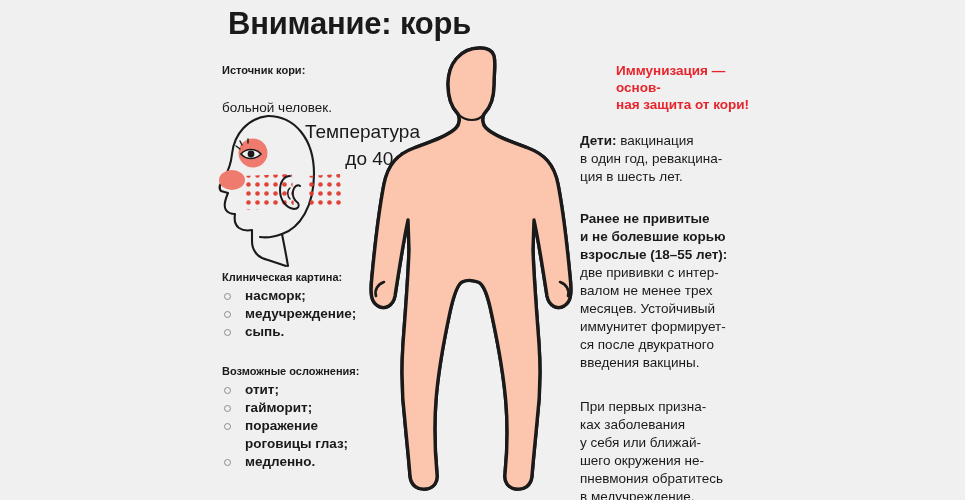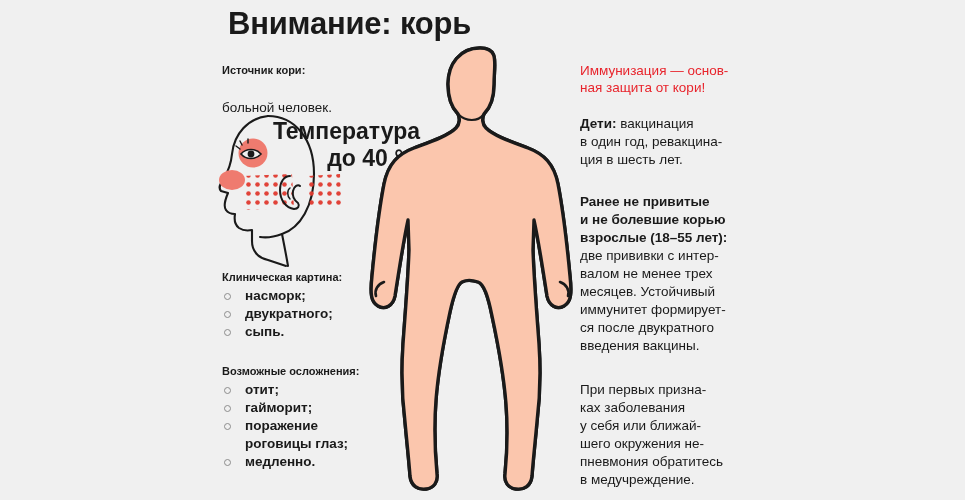--- a/index.html
+++ b/index.html
@@ -82,22 +82,22 @@
   }
   .gap-md { height: 22px; }
 
   
   #temp-wrap {
     position: absolute;
     left: 255px;
     top: 118px;
     width: 165px;
     text-align: right;
-    font-size: 23px;
-    font-weight: bold;
+    font-size: 19px;
+    font-weight: normal;
     line-height: 27px;
     color: #1a1a1a;
   }
 
   
   #head-illustration {
     position: absolute;
     left: 208px;
     top: 108px;
   }
@@ -111,23 +111,24 @@
 
   
   #right-col {
     position: absolute;
     left: 580px;
     top: 62px;
     width: 180px;
   }
   .r-red {
     font-size: 13.5px;
-    font-weight: normal;
+    font-weight: bold;
     line-height: 17px;
     color: #e8242c;
+    margin-left: 36px;
   }
   .r-head {
     font-size: 13.5px;
     font-weight: bold;
     line-height: 18px;
     color: #1a1a1a;
   }
   .r-text {
     font-size: 13.5px;
     line-height: 18px;
@@ -317,21 +318,21 @@
 
     <div>
       <div class="blk-head">Клиническая картина:</div>
       <ul class="bullets">
         <li>
           <span class="dot-marker"></span>
           <span>насморк;</span>
         </li>
         <li>
           <span class="dot-marker"></span>
-          <span>двукратного;</span>
+          <span>медучреждение;</span>
         </li>
         <li>
           <span class="dot-marker"></span>
           <span>сыпь.</span>
         </li>
       </ul>
     </div>
 
     <div class="gap-md"></div>
 

